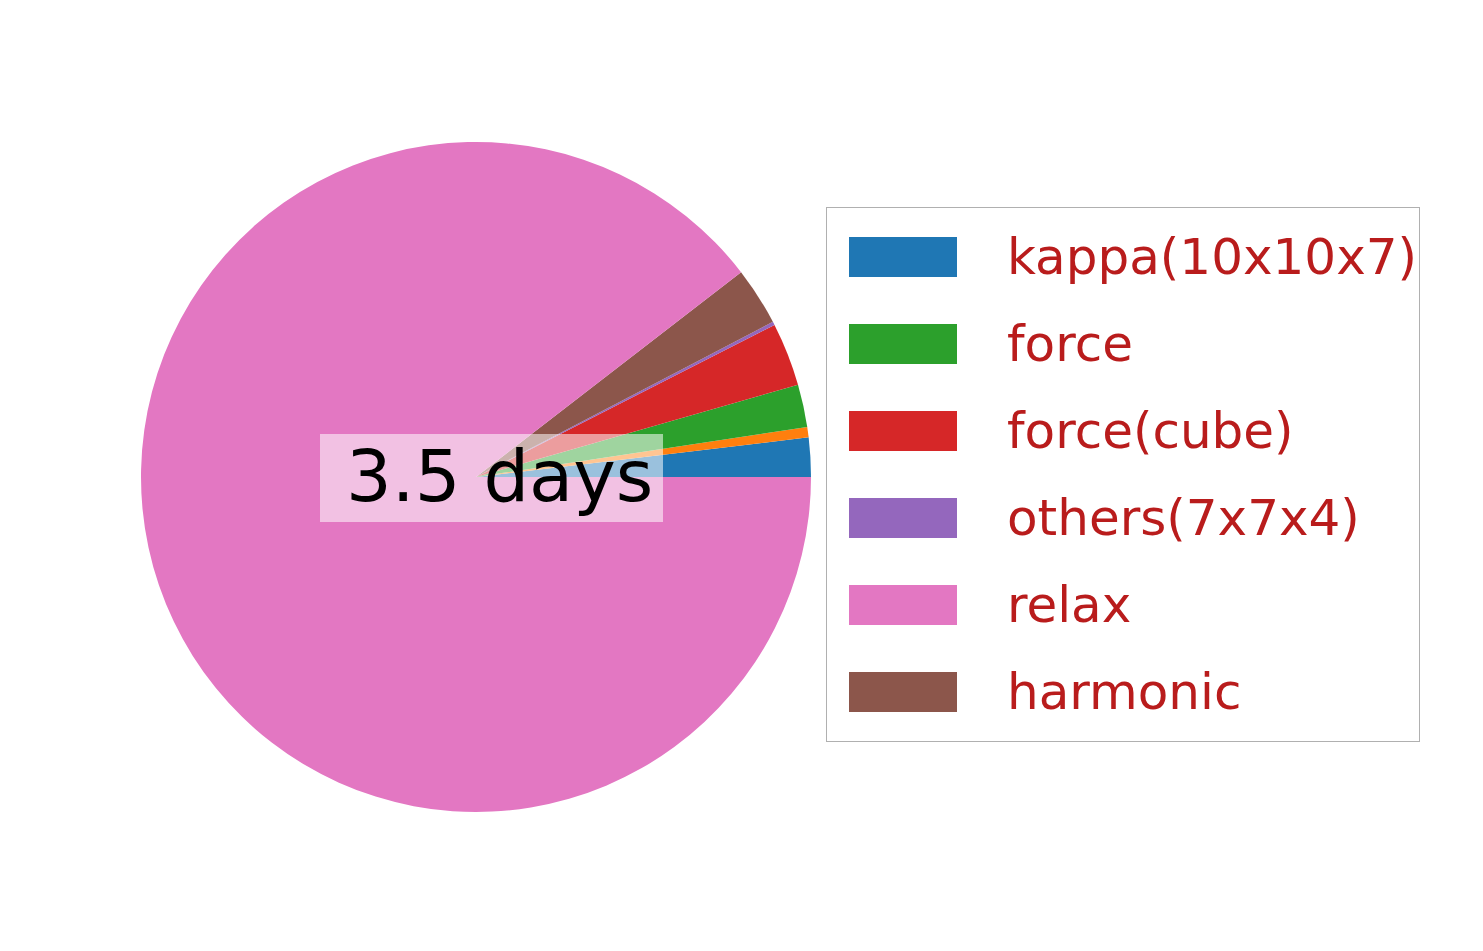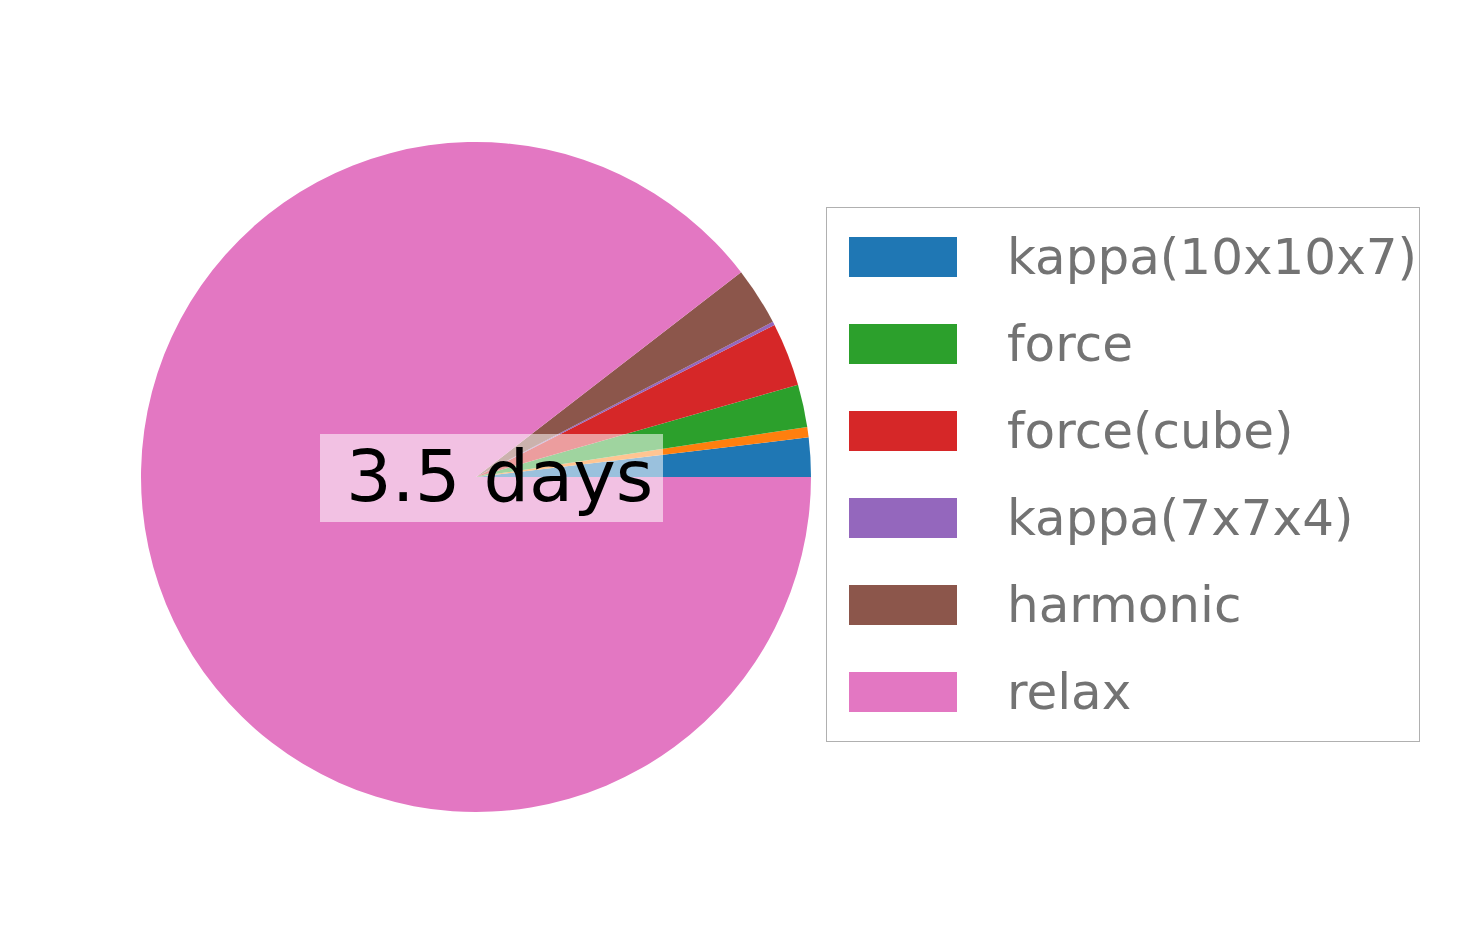--- a/index.html
+++ b/index.html
@@ -78,21 +78,21 @@
   }
   .legend-swatch {
     width: 108px;
     height: 40px;
     flex: 0 0 auto;
   }
   .legend-label {
     margin-left: 50px;
     font-size: 50px;
     line-height: 1;
-    color: #737373;
+    color: #b91c1c;
     white-space: nowrap;
     font-family: "DejaVu Sans", sans-serif;
   }
 </style>
 </head>
 <body>
 
 <div id="figure">
 
   <div id="pie-area">
@@ -119,25 +119,25 @@
     <div class="legend-row">
       <span class="legend-swatch" style="background: rgb(44, 160, 44);"></span>
       <span class="legend-label">force</span>
     </div>
     <div class="legend-row">
       <span class="legend-swatch" style="background: rgb(214, 39, 40);"></span>
       <span class="legend-label">force(cube)</span>
     </div>
     <div class="legend-row">
       <span class="legend-swatch" style="background: rgb(148, 103, 189);"></span>
-      <span class="legend-label">kappa(7x7x4)</span>
+      <span class="legend-label">others(7x7x4)</span>
+    </div>
+    <div class="legend-row">
+      <span class="legend-swatch" style="background: rgb(227, 119, 194);"></span>
+      <span class="legend-label">relax</span>
     </div>
     <div class="legend-row">
       <span class="legend-swatch" style="background: rgb(140, 86, 75);"></span>
       <span class="legend-label">harmonic</span>
-    </div>
-    <div class="legend-row">
-      <span class="legend-swatch" style="background: rgb(227, 119, 194);"></span>
-      <span class="legend-label">relax</span>
     </div>
   </div>
 
 </div>
 
 </body></html>

